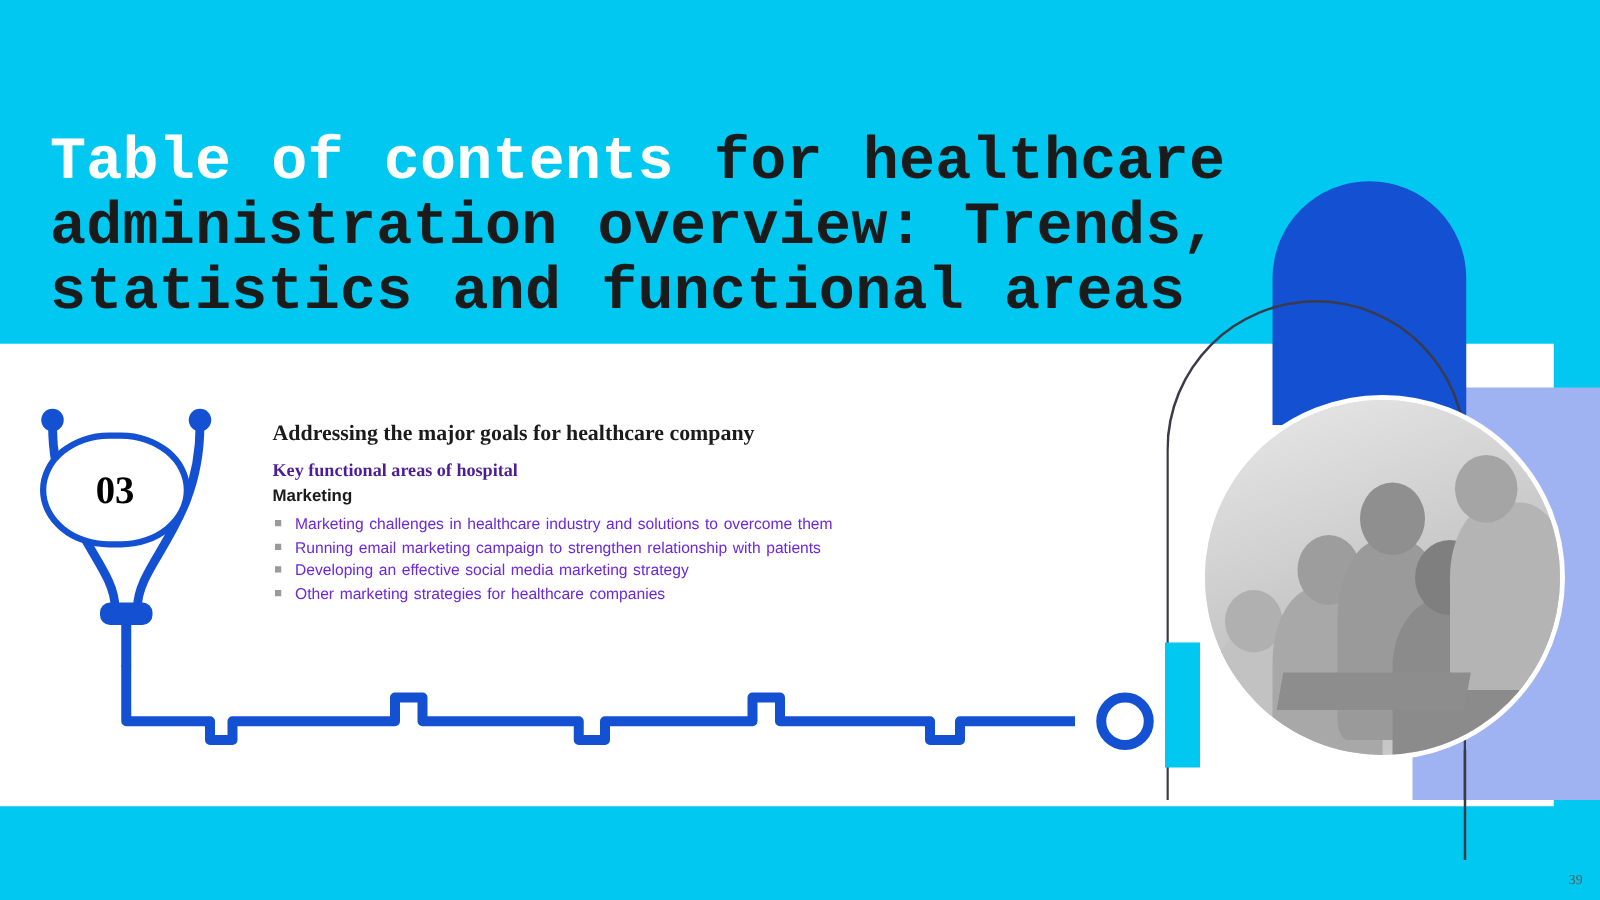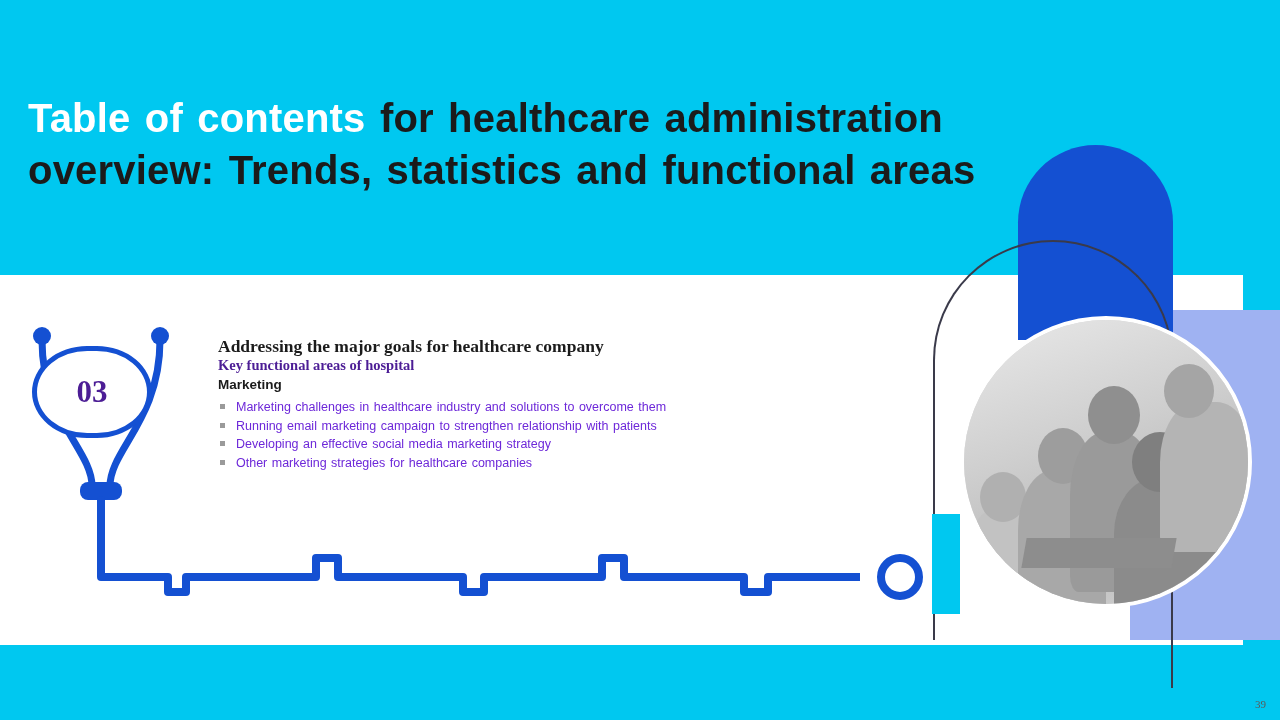--- a/index.html
+++ b/index.html
@@ -78,45 +78,45 @@
     background: #00c8f0;
   }
   
   .title-wrap {
     position: absolute;
     left: 28px;
     top: 92px;
     width: 1000px;
   }
   .title {
-    font-family: Liberation Sans, sans-serif;
-    font-size: 40px;
+    font-family: Liberation Mono, monospace;
+    font-size: 48px;
     line-height: 52px;
     color: #1b1b1b;
     letter-spacing: 0.2px;
-    margin: 0;
+    margin: 12px;
     word-spacing: 3px;
   }
   .title b {
     font-weight: bold;
     color: #ffffff;
   }
   
   .content {
     position: absolute;
     left: 218px;
     top: 336px;
     width: 700px;
   }
   .content-heading {
     font-family: "Liberation Serif", serif;
     font-weight: bold;
     font-size: 17.5px;
     color: #1b1b1b;
-    margin: 0 0 0 0;
+    margin: 0 0 12px 0;
   }
   .content-sub {
     font-family: "Liberation Serif", serif;
     font-weight: bold;
     font-size: 14.5px;
     color: #4c1d95;
     margin: 0 0 3px 0;
   }
   .content-sub2 {
     font-family: "Liberation Sans", sans-serif;
@@ -166,21 +166,21 @@
     left: 32px;
     top: 346px;
     width: 120px;
     height: 92px;
     display: flex;
     align-items: center;
     justify-content: center;
     font-family: "Liberation Serif", serif;
     font-weight: bold;
     font-size: 31px;
-    color: #4c1d95;
+    color: #000000;
   }
   .steth-svg {
     position: absolute;
     left: 0;
     top: 300px;
   }
   .path-svg {
     position: absolute;
     left: 60px;
     top: 470px;

